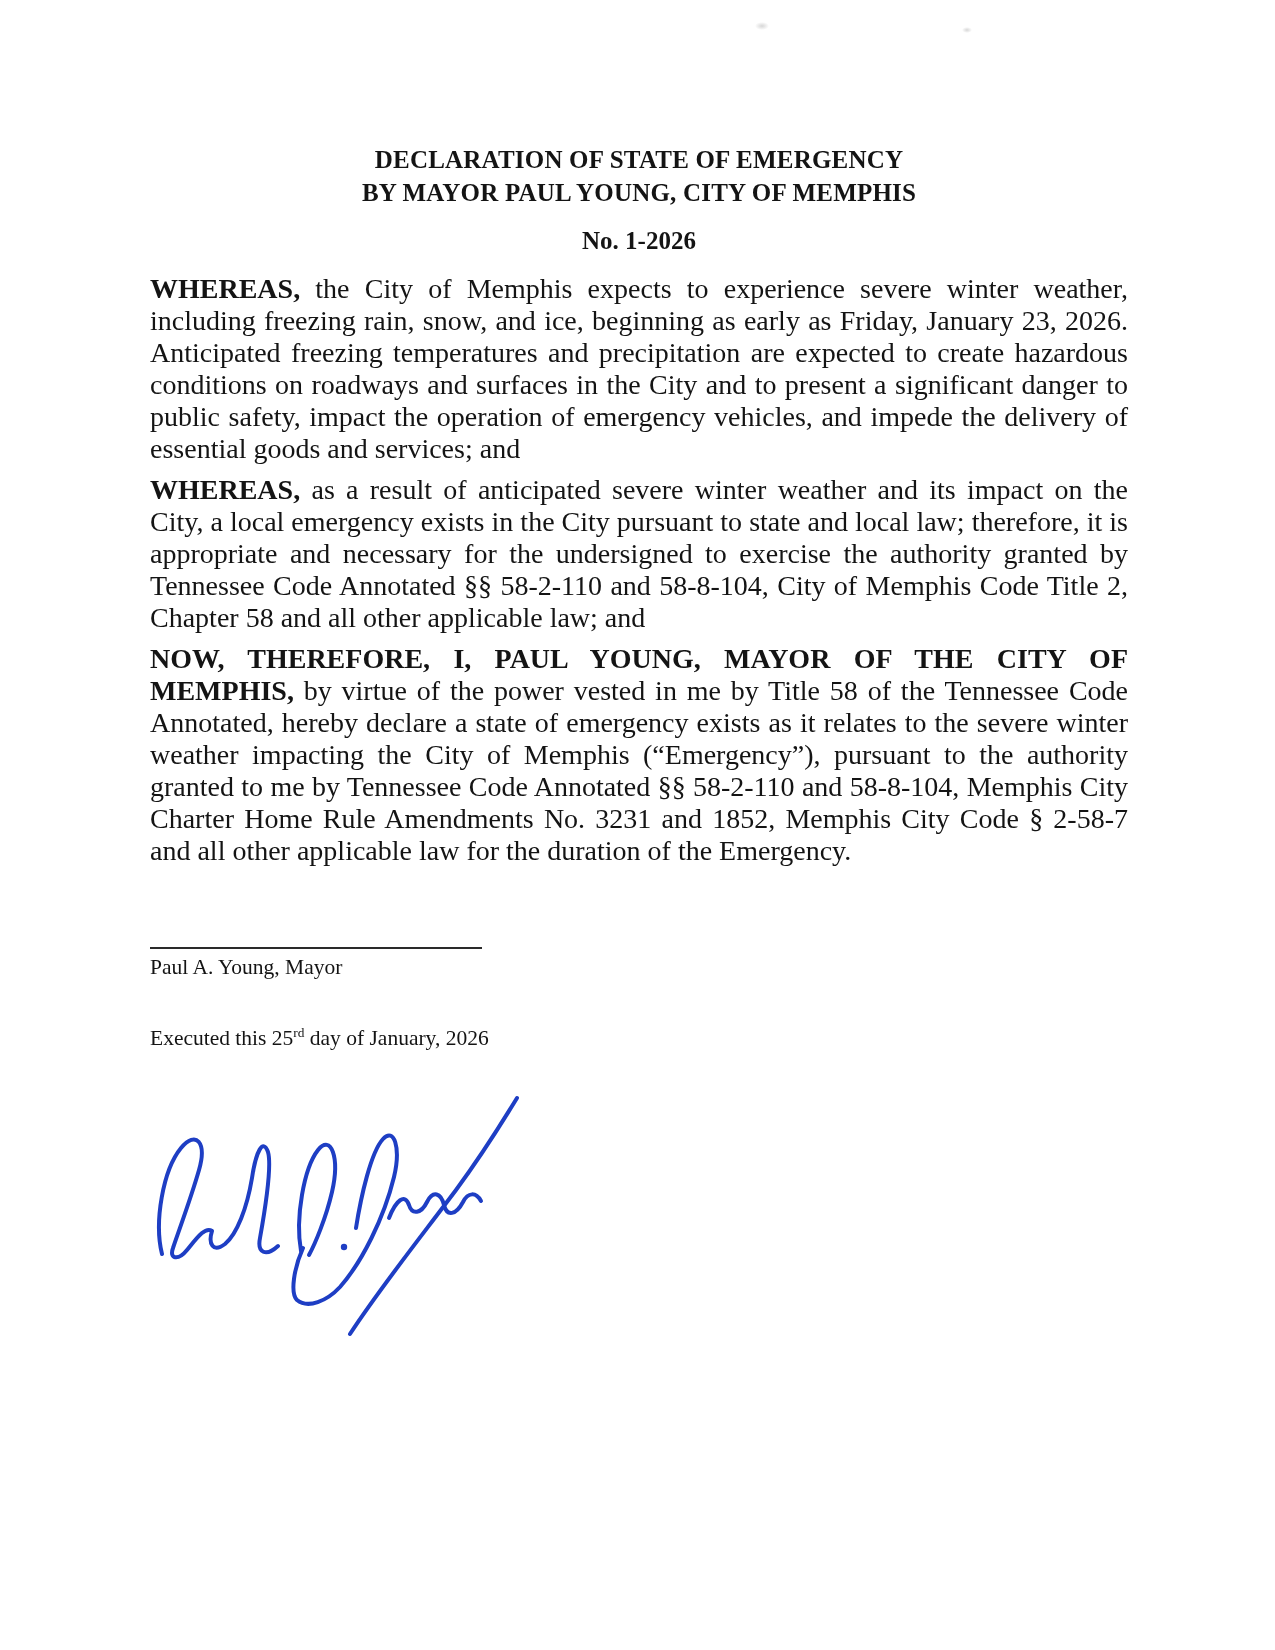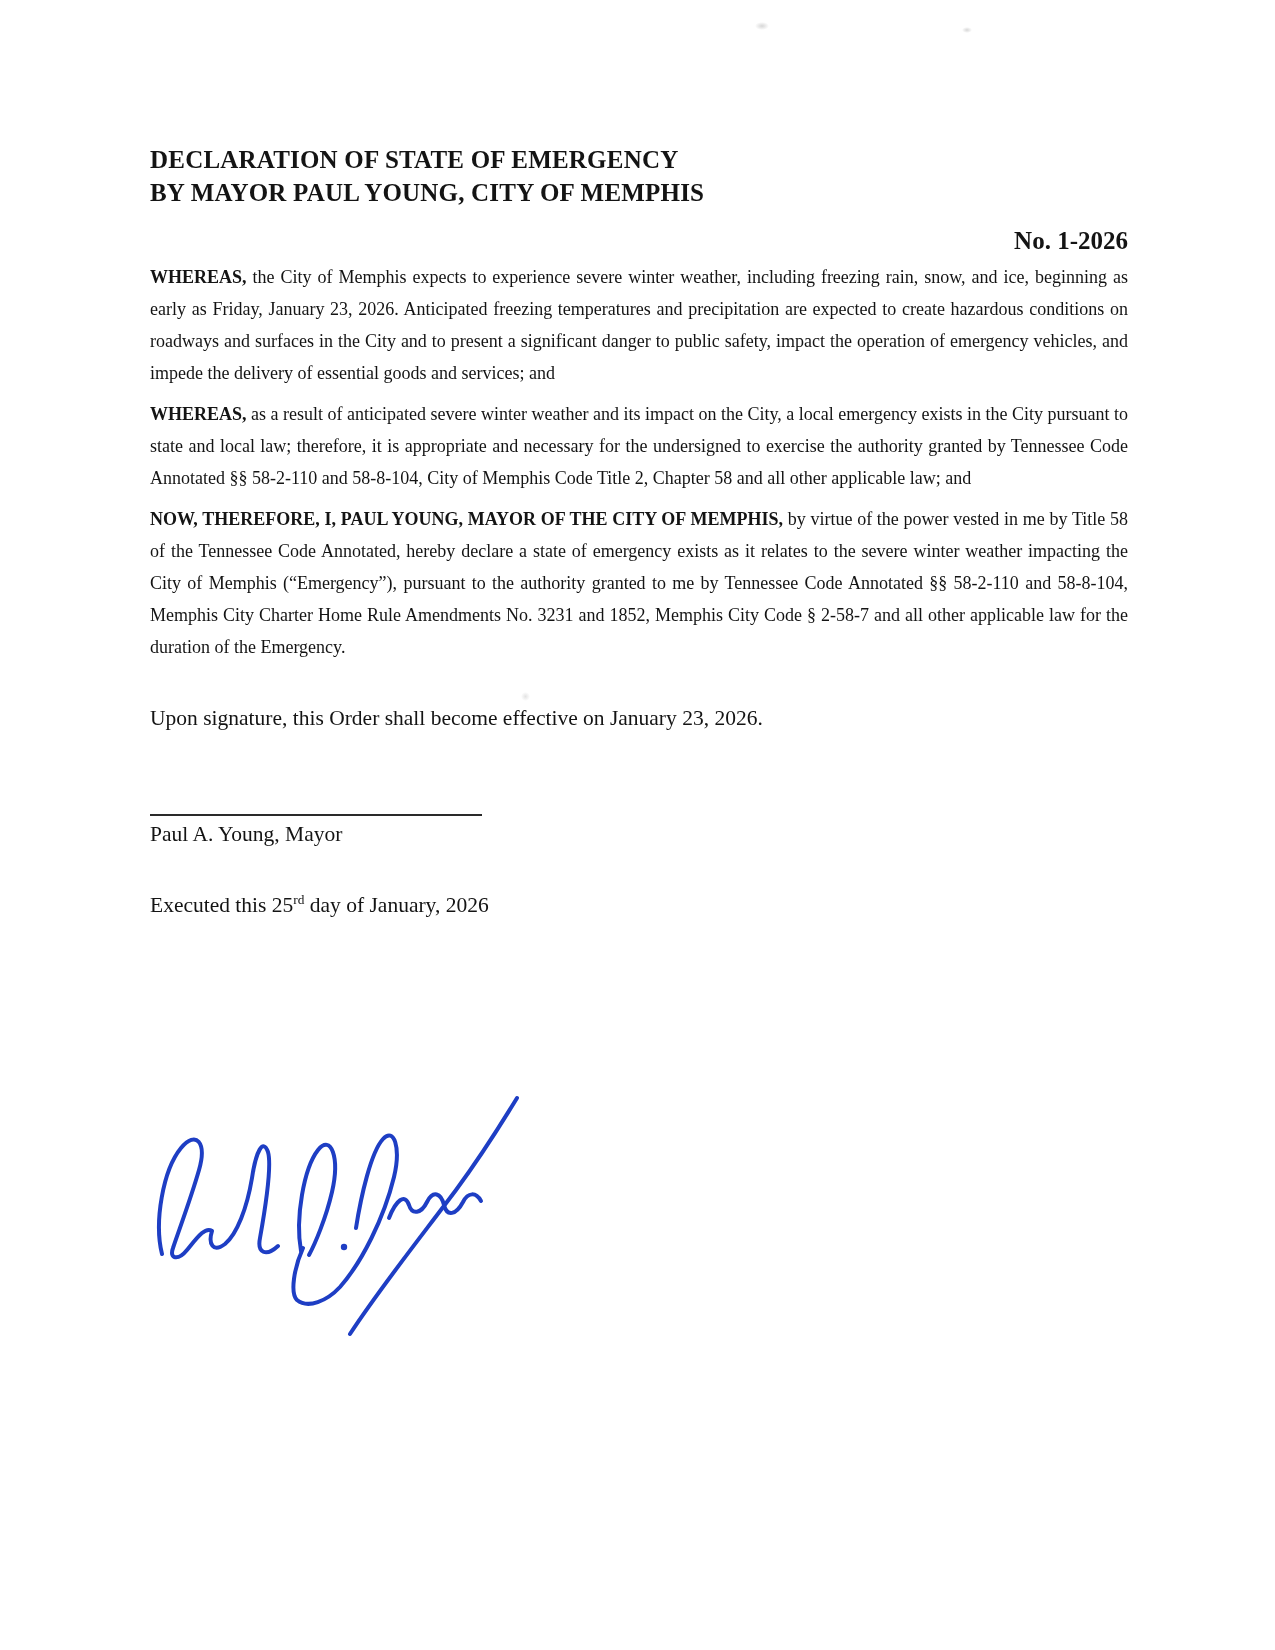--- a/index.html
+++ b/index.html
@@ -17,33 +17,33 @@
     position:absolute;
     left:150px;
     top:143px;
     width:978px;
   }
   .title {
     margin:0;
     font-size:25px;
     line-height:33px;
     font-weight:bold;
-    text-align:left;
+    text-align:center;
     letter-spacing:0.2px;
   }
   .docnum {
-    margin:16px 0 4px 0;
+    margin:16px 0 16px 0;
     font-size:25px;
     line-height:32px;
     font-weight:bold;
-    text-align:right;
+    text-align:center;
   }
   .body-para {
     margin:0 0 9px 0;
-    font-size:18px;
+    font-size:28px;
     line-height:32px;
     text-align:justify;
     text-justify:inter-word;
   }
   .effective {
     margin:39px 0 0 0;
     font-size:21.5px;
     line-height:32px;
   }
   .sig-block { margin-top:80px; width:332px; }
@@ -92,21 +92,20 @@
     <p class="body-para"><strong>WHEREAS,</strong><span> the City of Memphis expects to experience severe winter weather, including freezing rain, snow, and ice, beginning as early as Friday, January 23, 2026. Anticipated freezing temperatures and precipitation are expected to create hazardous conditions on roadways and surfaces in the City and to present a significant danger to public safety, impact the operation of emergency vehicles, and impede the delivery of essential goods and services; and</span></p>
 
 
 
 
 
     <p class="body-para"><strong>WHEREAS,</strong><span> as a result of anticipated severe winter weather and its impact on the City, a local emergency exists in the City pursuant to state and local law; therefore, it is appropriate and necessary for the undersigned to exercise the authority granted by Tennessee Code Annotated §§ 58-2-110 and 58-8-104, City of Memphis Code Title 2, Chapter 58 and all other applicable law; and</span></p>
 
     <p class="body-para"><strong>NOW, THEREFORE, I, PAUL YOUNG, MAYOR OF THE CITY OF MEMPHIS,</strong><span> by virtue of the power vested in me by Title 58 of the Tennessee Code Annotated, hereby declare a state of emergency exists as it relates to the severe winter weather impacting the City of Memphis (“Emergency”), pursuant to the authority granted to me by Tennessee Code Annotated §§ 58-2-110 and 58-8-104, Memphis City Charter Home Rule Amendments No. 3231 and 1852, Memphis City Code § 2-58-7 and all other applicable law for the duration of the Emergency.</span></p>
 
-    <p class="effective">Upon signature, this Order shall become effective on January 23, 2026.</p>
 
     <div class="sig-block">
       <div class="sig-rule"></div>
       <p class="sig-name">Paul A. Young, Mayor</p>
     </div>
 
     <p class="executed"><span>Executed this 25</span><sup>rd</sup><span> day of January, 2026</span></p>
 
   </div>
 

